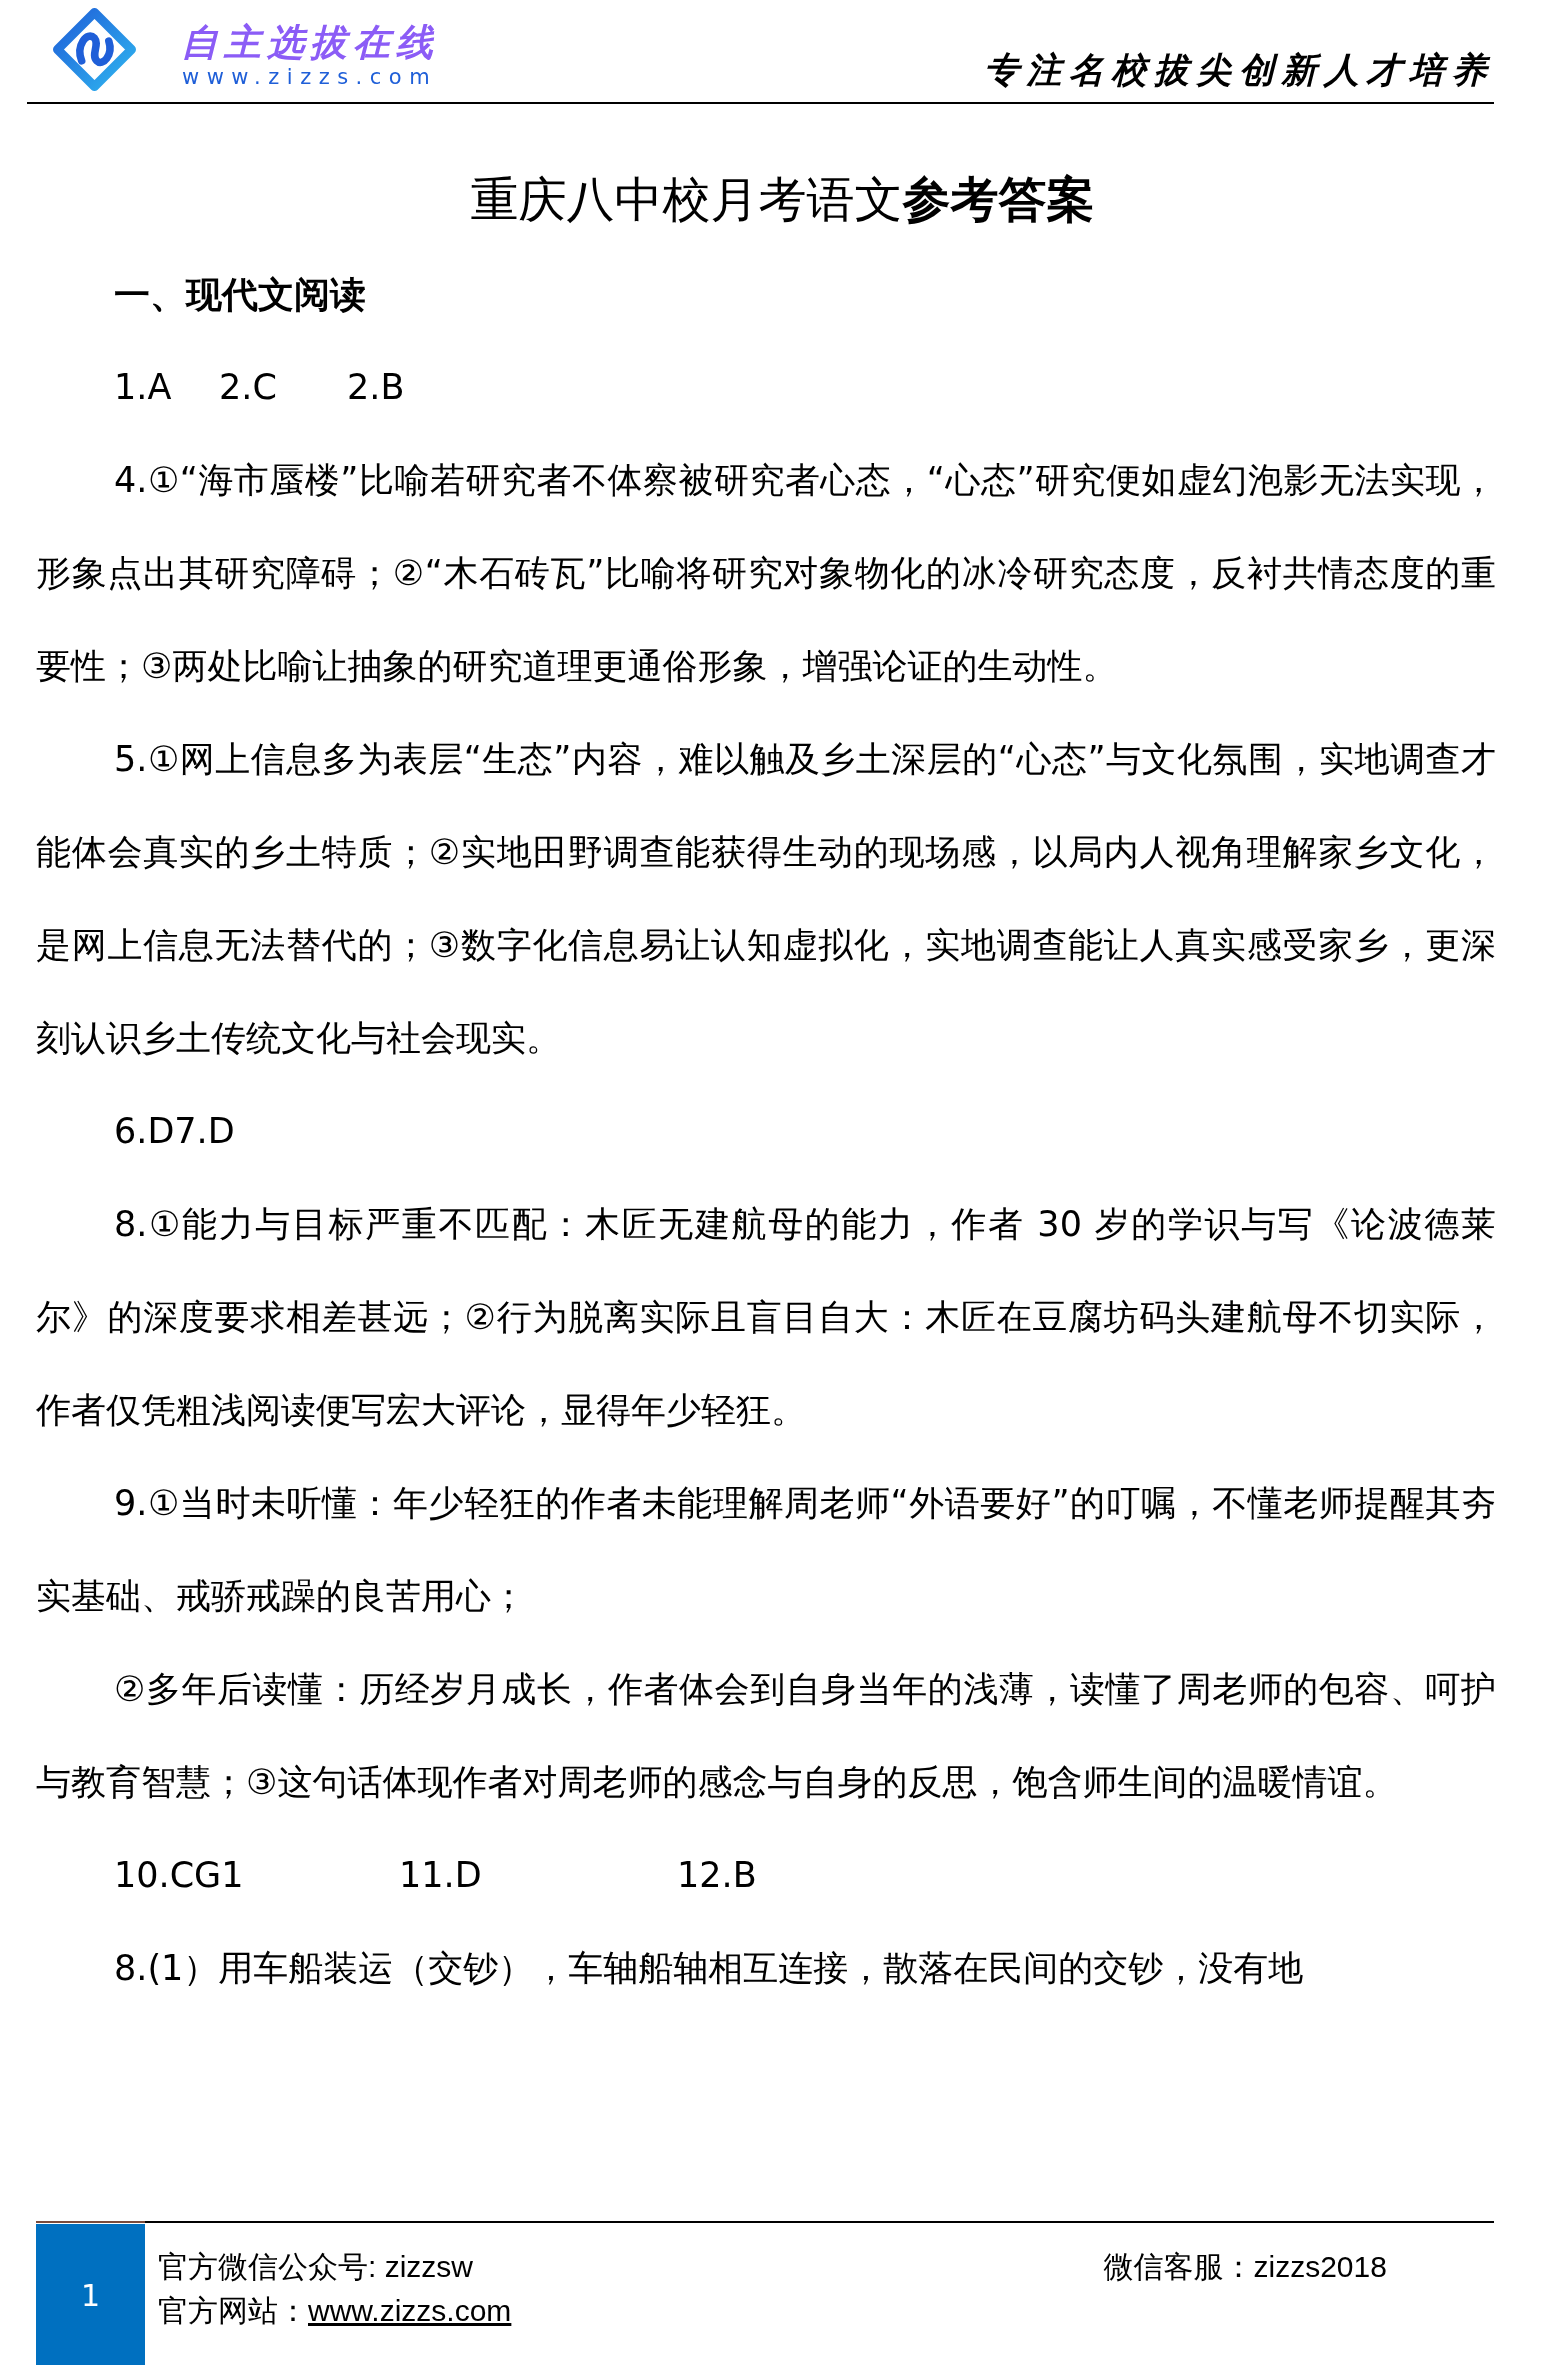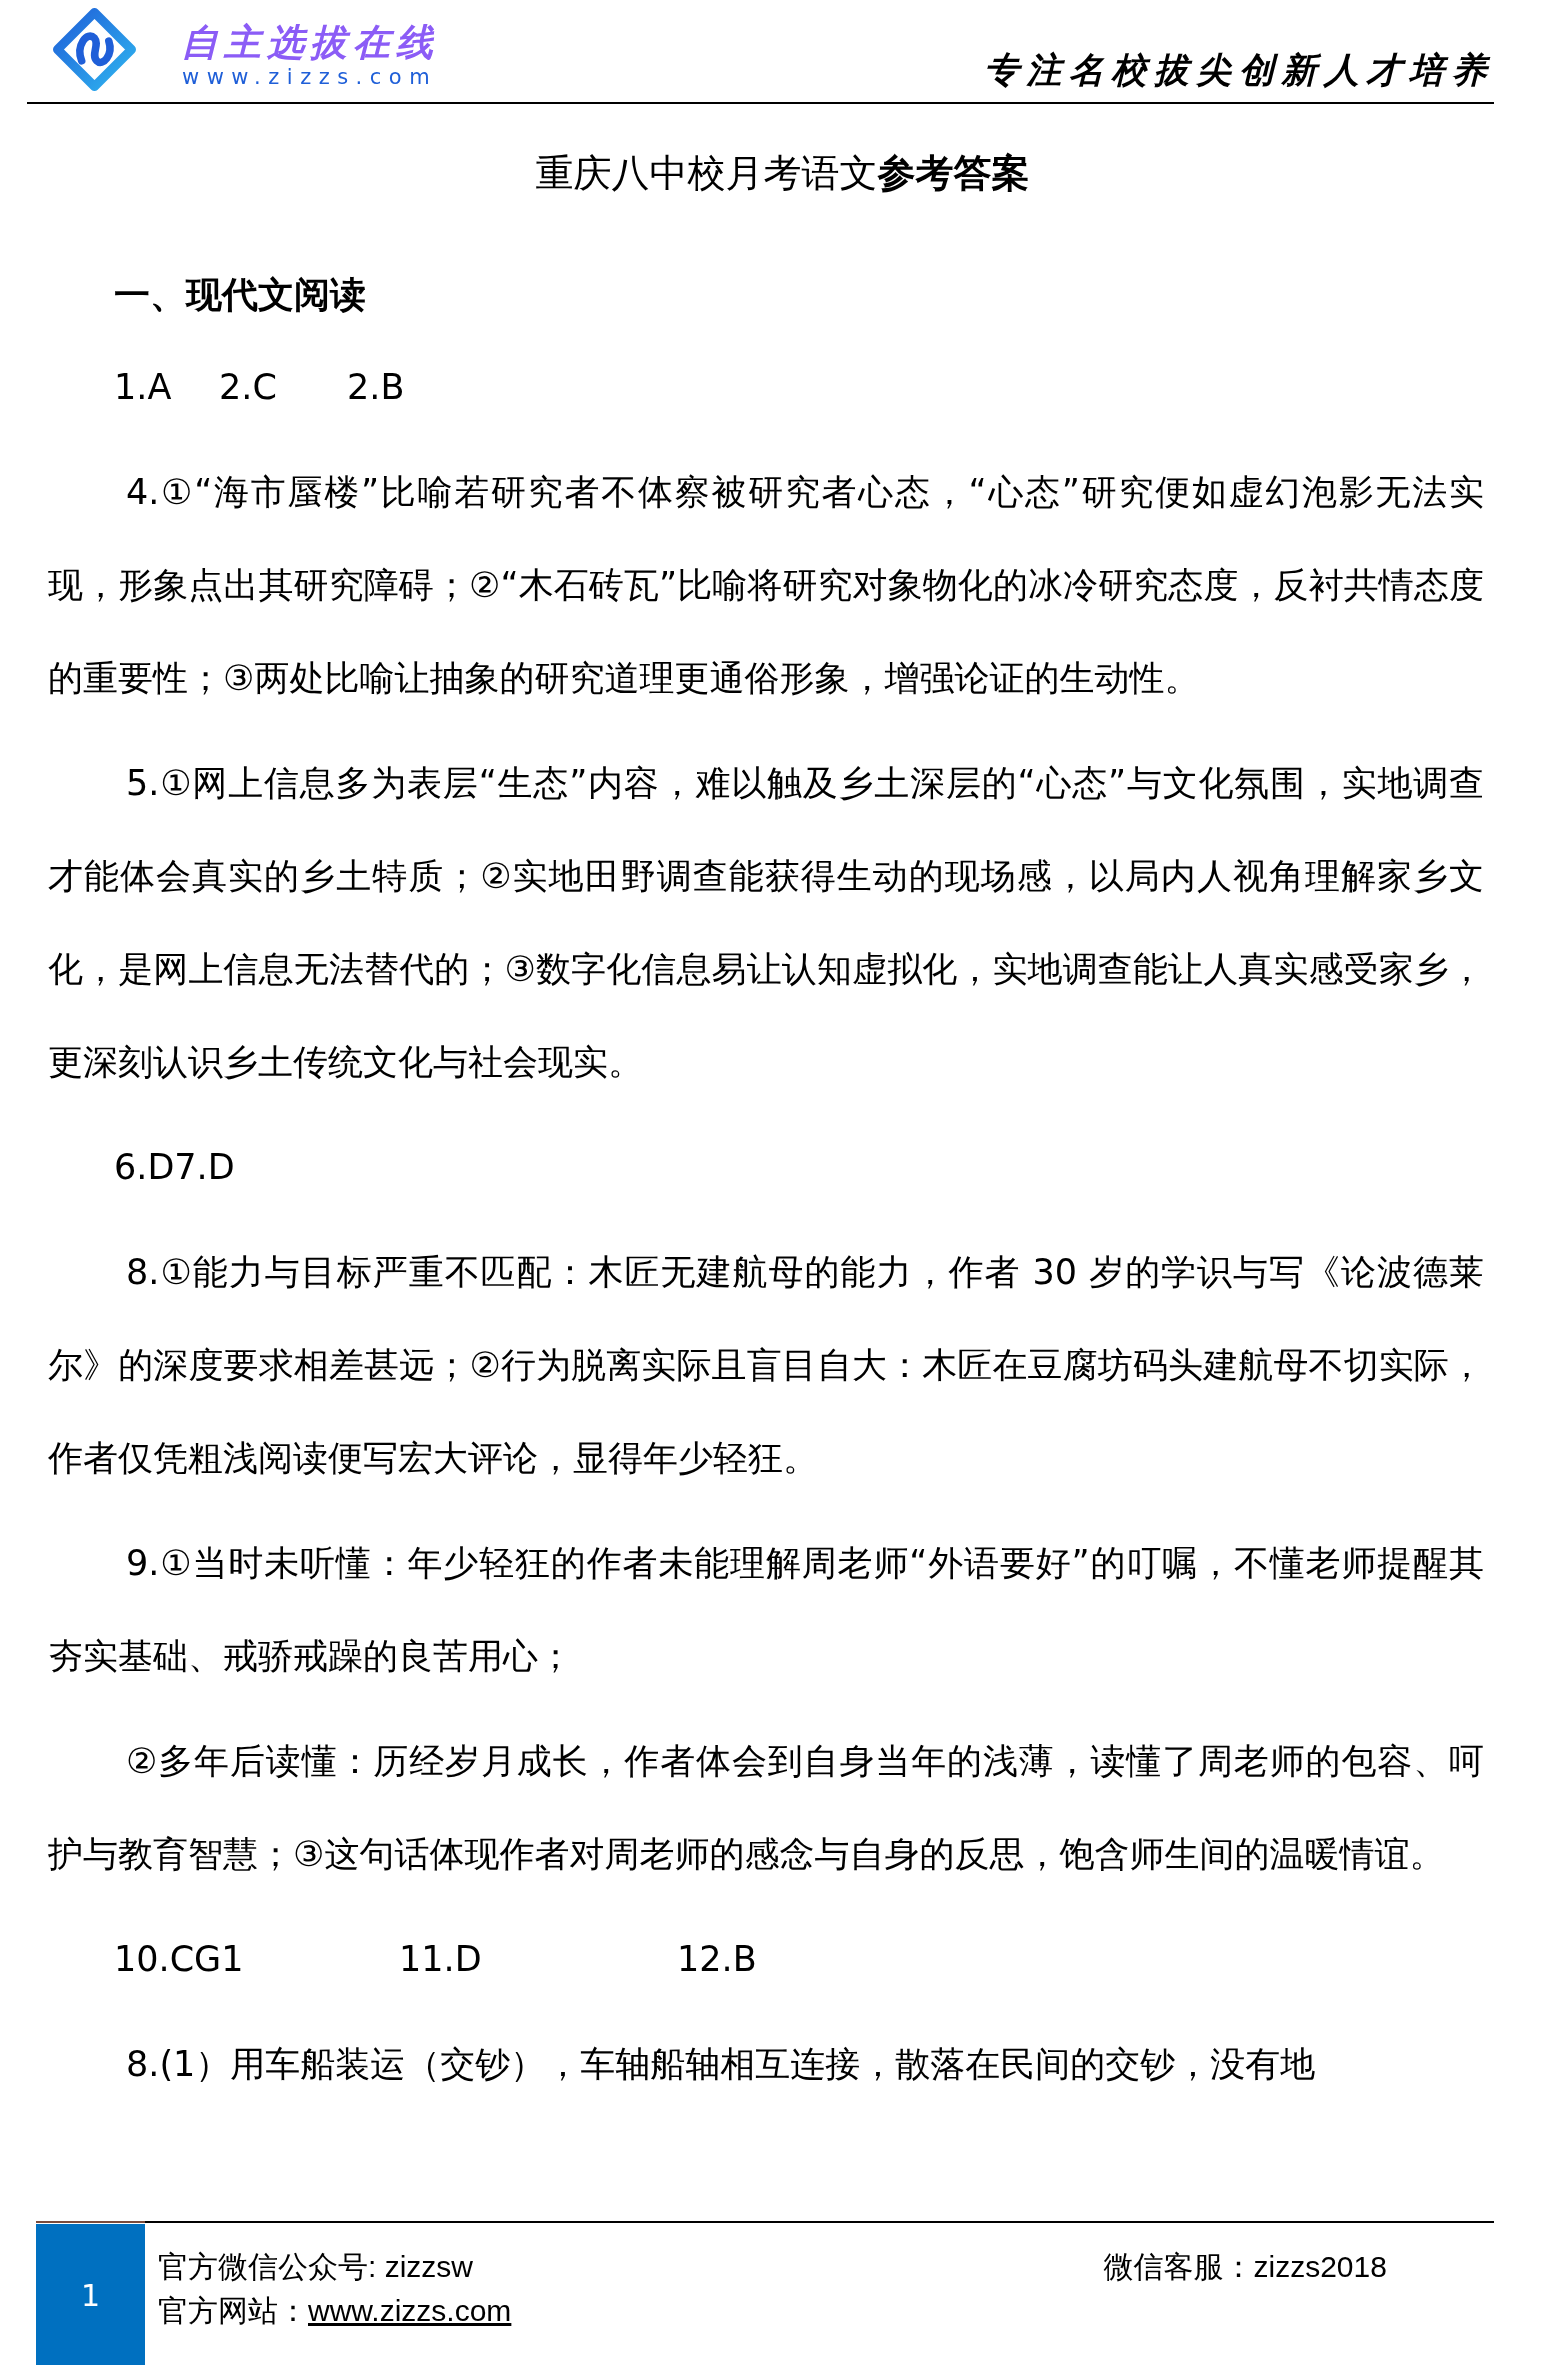--- a/index.html
+++ b/index.html
@@ -11,27 +11,27 @@
 
   
   .logo { left: 53px; top: 7.5px; width: 390px; height: 83px; }
   .logo-mark { position: absolute; left: 0; top: 0; width: 83px; height: 83px; }
   .logo-cn { position: absolute; left: 128px; top: 10.5px; font-size: 37px; font-weight: bold; color: #8b5cf6; letter-spacing: 6px; font-family: "DejaVu Serif", serif; font-style: italic; }
   .logo-url { position: absolute; left: 129px; top: 57px; font-size: 21px; color: #1f5fd8; letter-spacing: 7.5px; font-family: "DejaVu Sans", sans-serif; }
   .slogan { right: 71px; top: 47px; font-size: 35px; font-weight: bold; letter-spacing: 7.5px; font-family: "DejaVu Serif", serif; font-style: italic; }
   .header-line { left: 27px; top: 102px; width: 1467px; height: 2.3px; background: #000; }
 
   
-  .title { left: 0; width: 1565px; top: 148px; text-align: center; font-size: 38px; font-family: "DejaVu Sans", sans-serif; }
+  .title { left: 0; width: 1565px; top: 168px; text-align: center; font-size: 48px; font-family: "DejaVu Sans", sans-serif; }
   .title .bold { font-weight: bold; }
 
   
   .content { left: 36px; top: 248px; width: 1460px; font-size: 35px; line-height: 93px; }
   .section-head { font-weight: bold; font-size: 36px; padding-left: 78px; }
-  .para { text-indent: 78px; margin: 12px; text-align: justify; }
+  .para { text-indent: 78px; margin: 0; text-align: justify; }
   .ans-row { padding-left: 78px; display: flex; align-items: center; }
   .ans-row span { display: inline-block; }
 
   
   .footer-line { left: 36px; top: 2221px; width: 1458px; height: 2.3px; background: #000; }
   .footer-accent { left: 36px; top: 2221px; width: 109px; height: 2.3px; background: #7b4a3a; }
   .page-box { left: 36px; top: 2224px; width: 109px; height: 142px; background: #0070c0; color: #fff; font-size: 30px; display: flex; align-items: center; justify-content: center; }
   .footer-left { left: 158px; top: 2245px; font-size: 30px; line-height: 44px; font-family: "Liberation Sans", sans-serif; }
   .footer-right { left: 1096px; top: 2245px; font-size: 30px; line-height: 44px; font-family: "Liberation Sans", sans-serif; }
   .footer-link { text-decoration: underline; }

